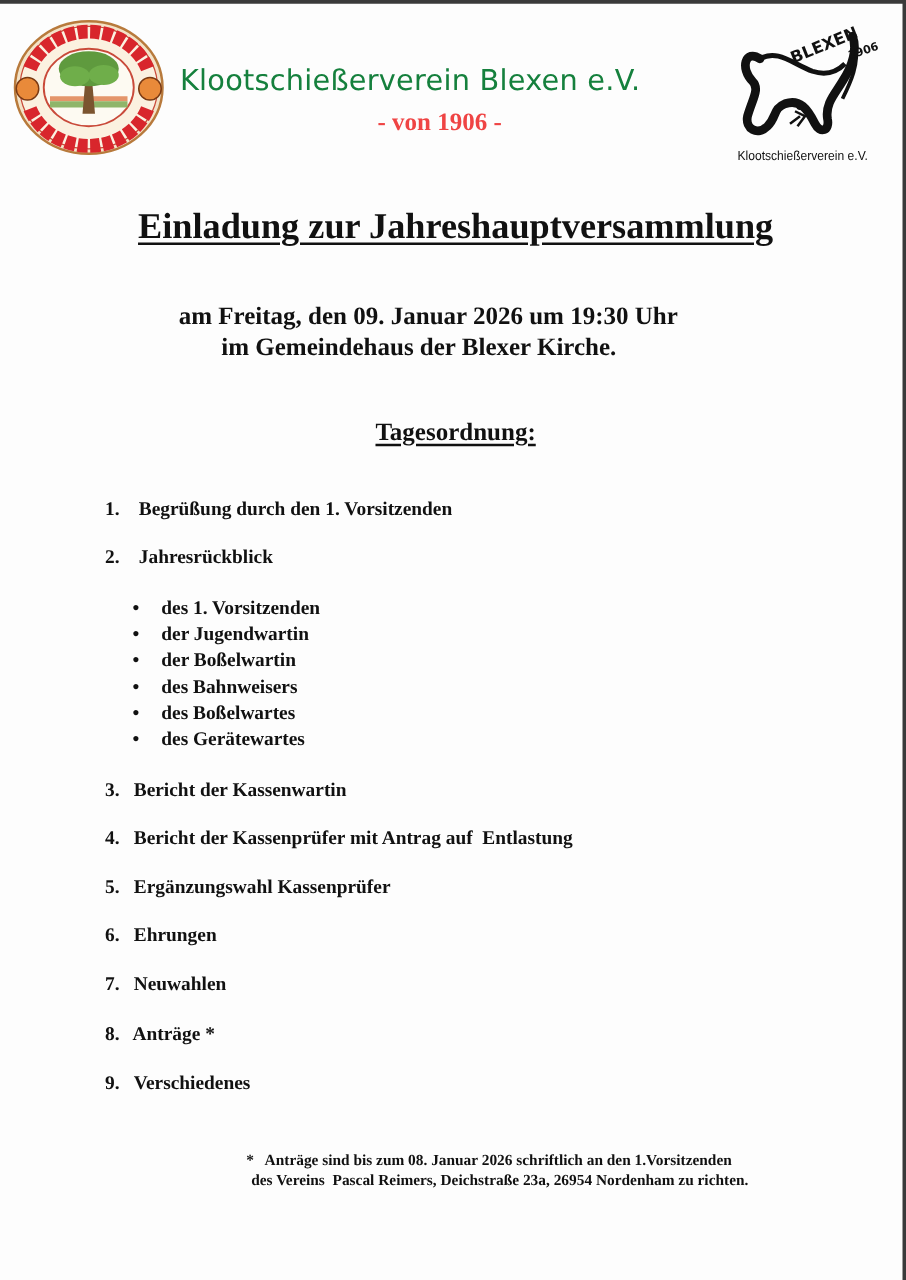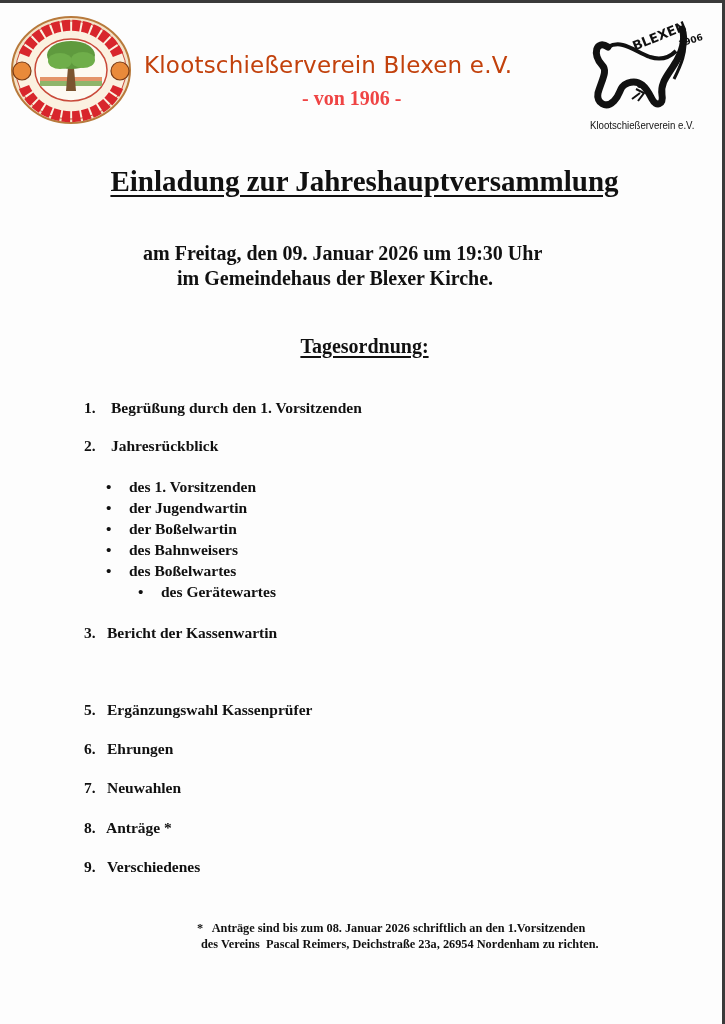--- a/index.html
+++ b/index.html
@@ -13,21 +13,21 @@
     position: absolute; left: 0; top: 3px;
     width: 722px; height: 1021px;
     background: #fdfdfd;
   }
   .logo-left {
     position: absolute; left: 10px; top: 12px; width: 122px; height: 110px;
   }
   .club-name {
     position: absolute; left: 144px; top: 49px;
     font-family: "DejaVu Sans", sans-serif;
-    font-size: 23px; color: #c2410c; letter-spacing: 0.2px;
+    font-size: 23px; color: #15803d; letter-spacing: 0.2px;
     white-space: nowrap;
   }
   .founded {
     position: absolute; left: 302px; top: 84px;
     font-family: "Liberation Serif", serif; font-weight: bold;
     font-size: 20px; color: #ef4444; white-space: nowrap;
   }
   .logo-right {
     position: absolute; left: 588px; top: 14px; width: 120px; height: 100px;
   }
@@ -117,24 +117,27 @@
   </div>
   <div class="item" style="left:84px; top:434px;">
     <span class="num" style="width:27px">2.</span><span>Jahresrückblick</span>
   </div>
 
   <div class="sub" style="top:475px;"><span class="bullet">•</span><span>des 1. Vorsitzenden</span></div>
   <div class="sub" style="top:496px;"><span class="bullet">•</span><span>der Jugendwartin</span></div>
   <div class="sub" style="top:517px;"><span class="bullet">•</span><span>der Boßelwartin</span></div>
   <div class="sub" style="top:538px;"><span class="bullet">•</span><span>des Bahnweisers</span></div>
   <div class="sub" style="top:559px;"><span class="bullet">•</span><span>des Boßelwartes</span></div>
-  <div class="sub" style="top:580px;margin-left:32px;"><span class="bullet">•</span><span>des Gerätewartes</span></div>
+  <div class="sub" style="top:580px;"><span class="bullet">•</span><span>des Gerätewartes</span></div>
 
   <div class="item" style="left:84px; top:621px;">
     <span class="num" style="width:23px">3.</span><span>Bericht der Kassenwartin</span>
+  </div>
+  <div class="item" style="left:84px; top:659px;">
+    <span class="num" style="width:23px">4.</span><span style="white-space:pre">Bericht der Kassenprüfer mit Antrag auf  Entlastung</span>
   </div>
   <div class="item" style="left:84px; top:698px;">
     <span class="num" style="width:23px">5.</span><span>Ergänzungswahl Kassenprüfer</span>
   </div>
   <div class="item" style="left:84px; top:737px;">
     <span class="num" style="width:23px">6.</span><span>Ehrungen</span>
   </div>
   <div class="item" style="left:84px; top:776px;">
     <span class="num" style="width:23px">7.</span><span>Neuwahlen</span>
   </div>

